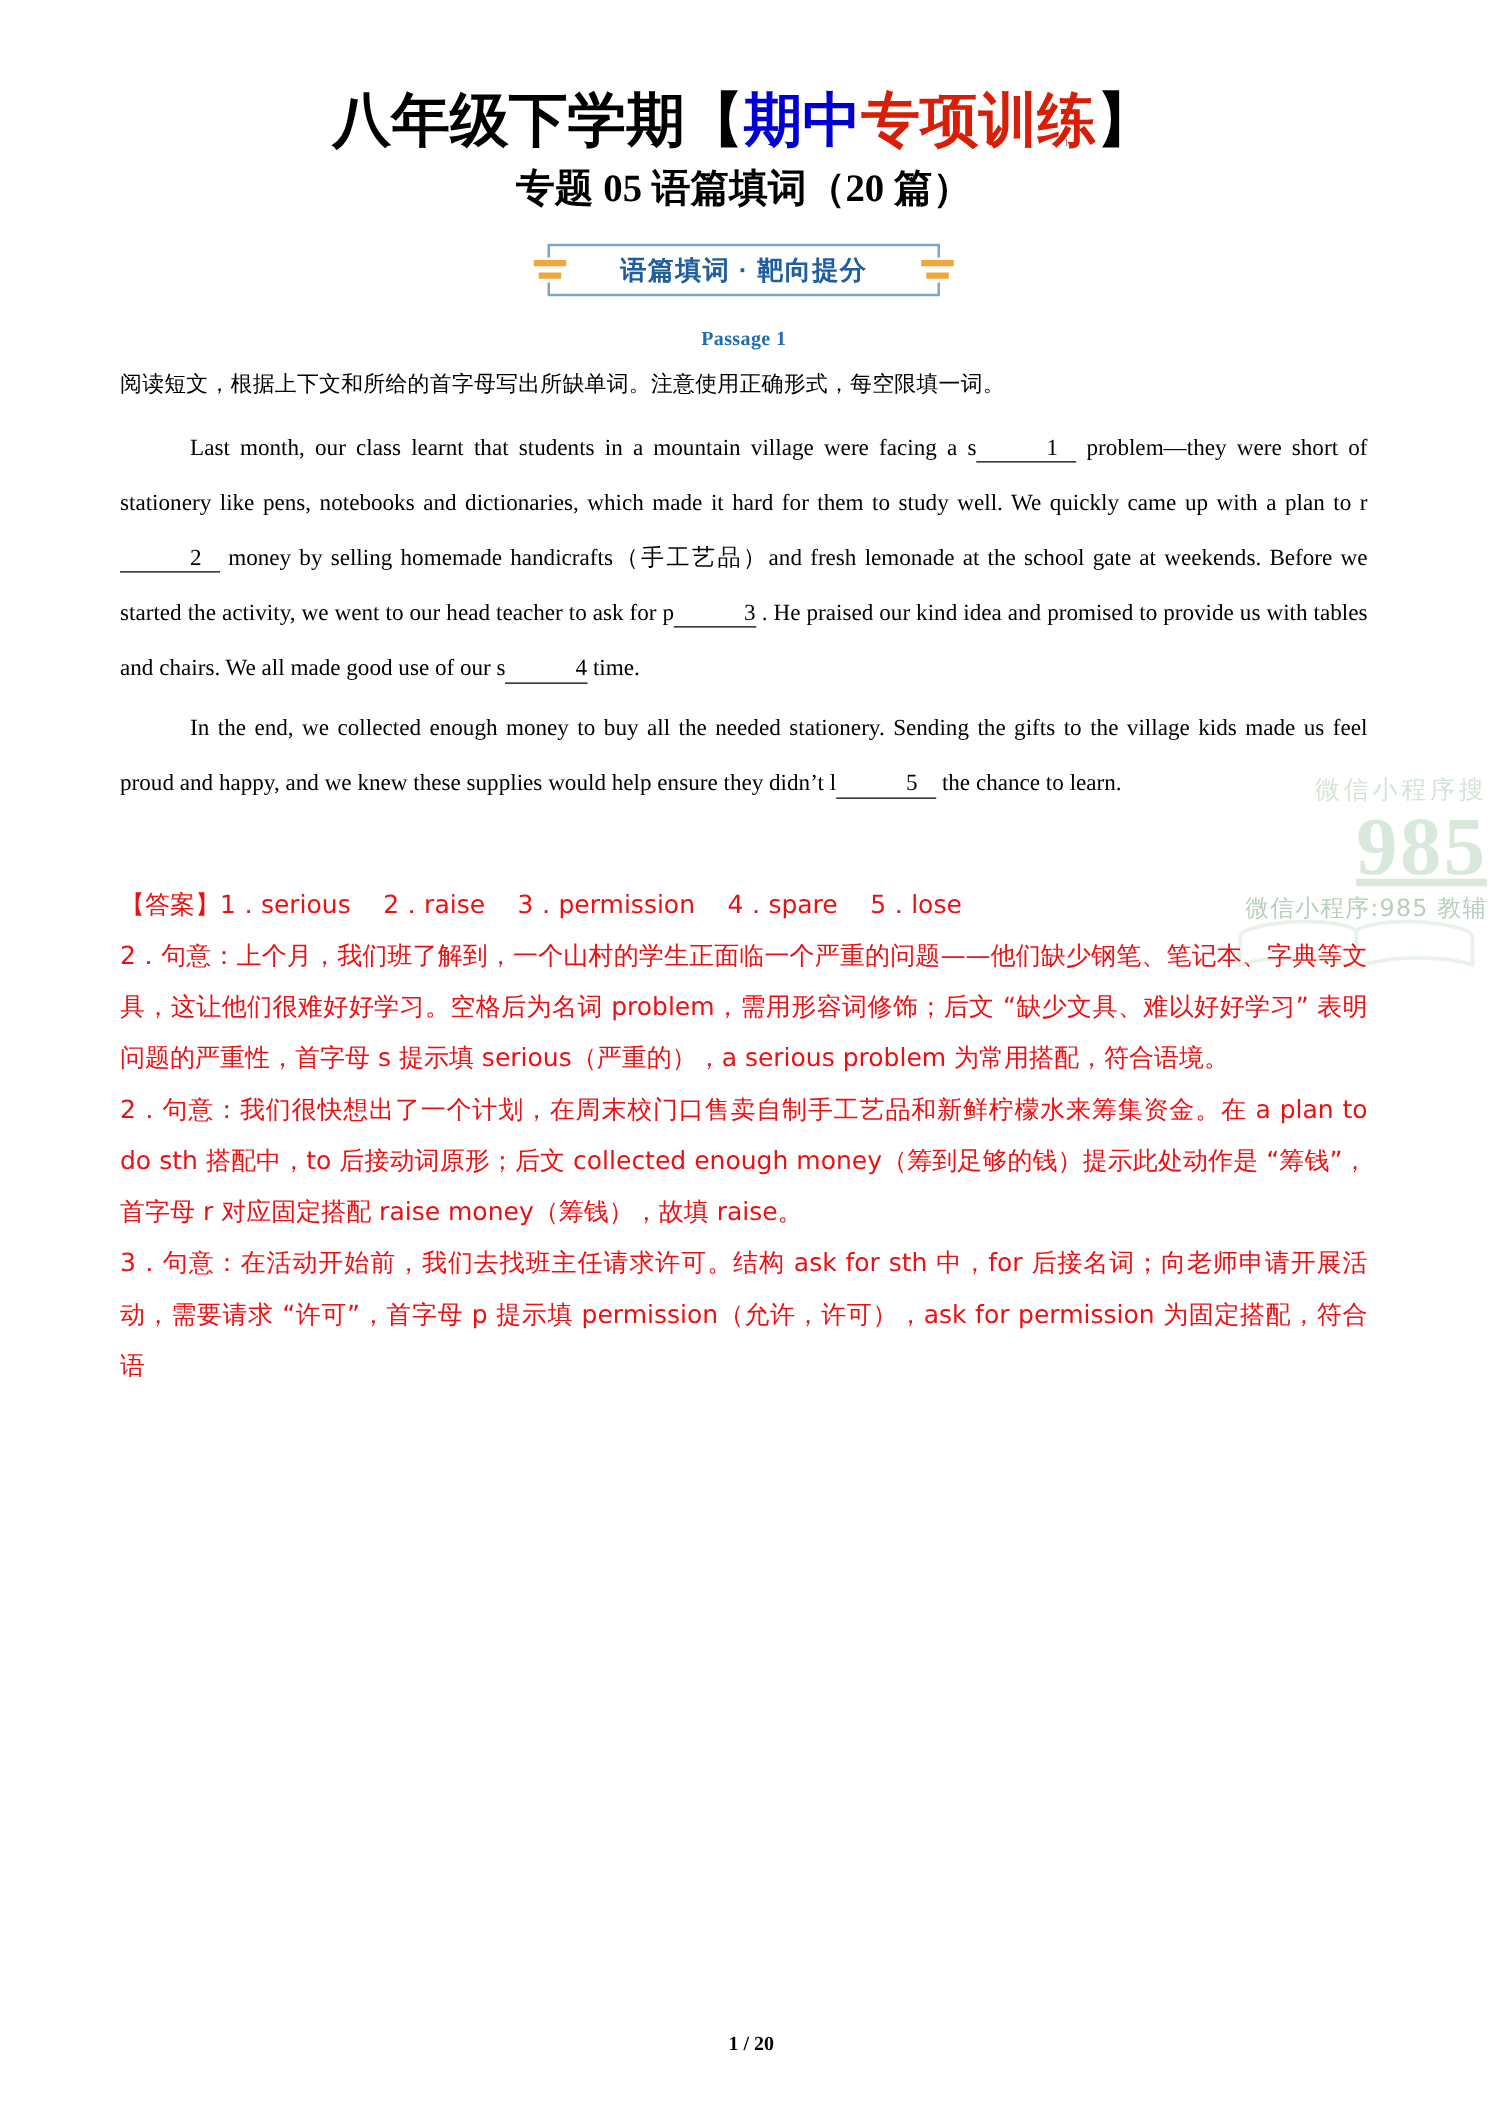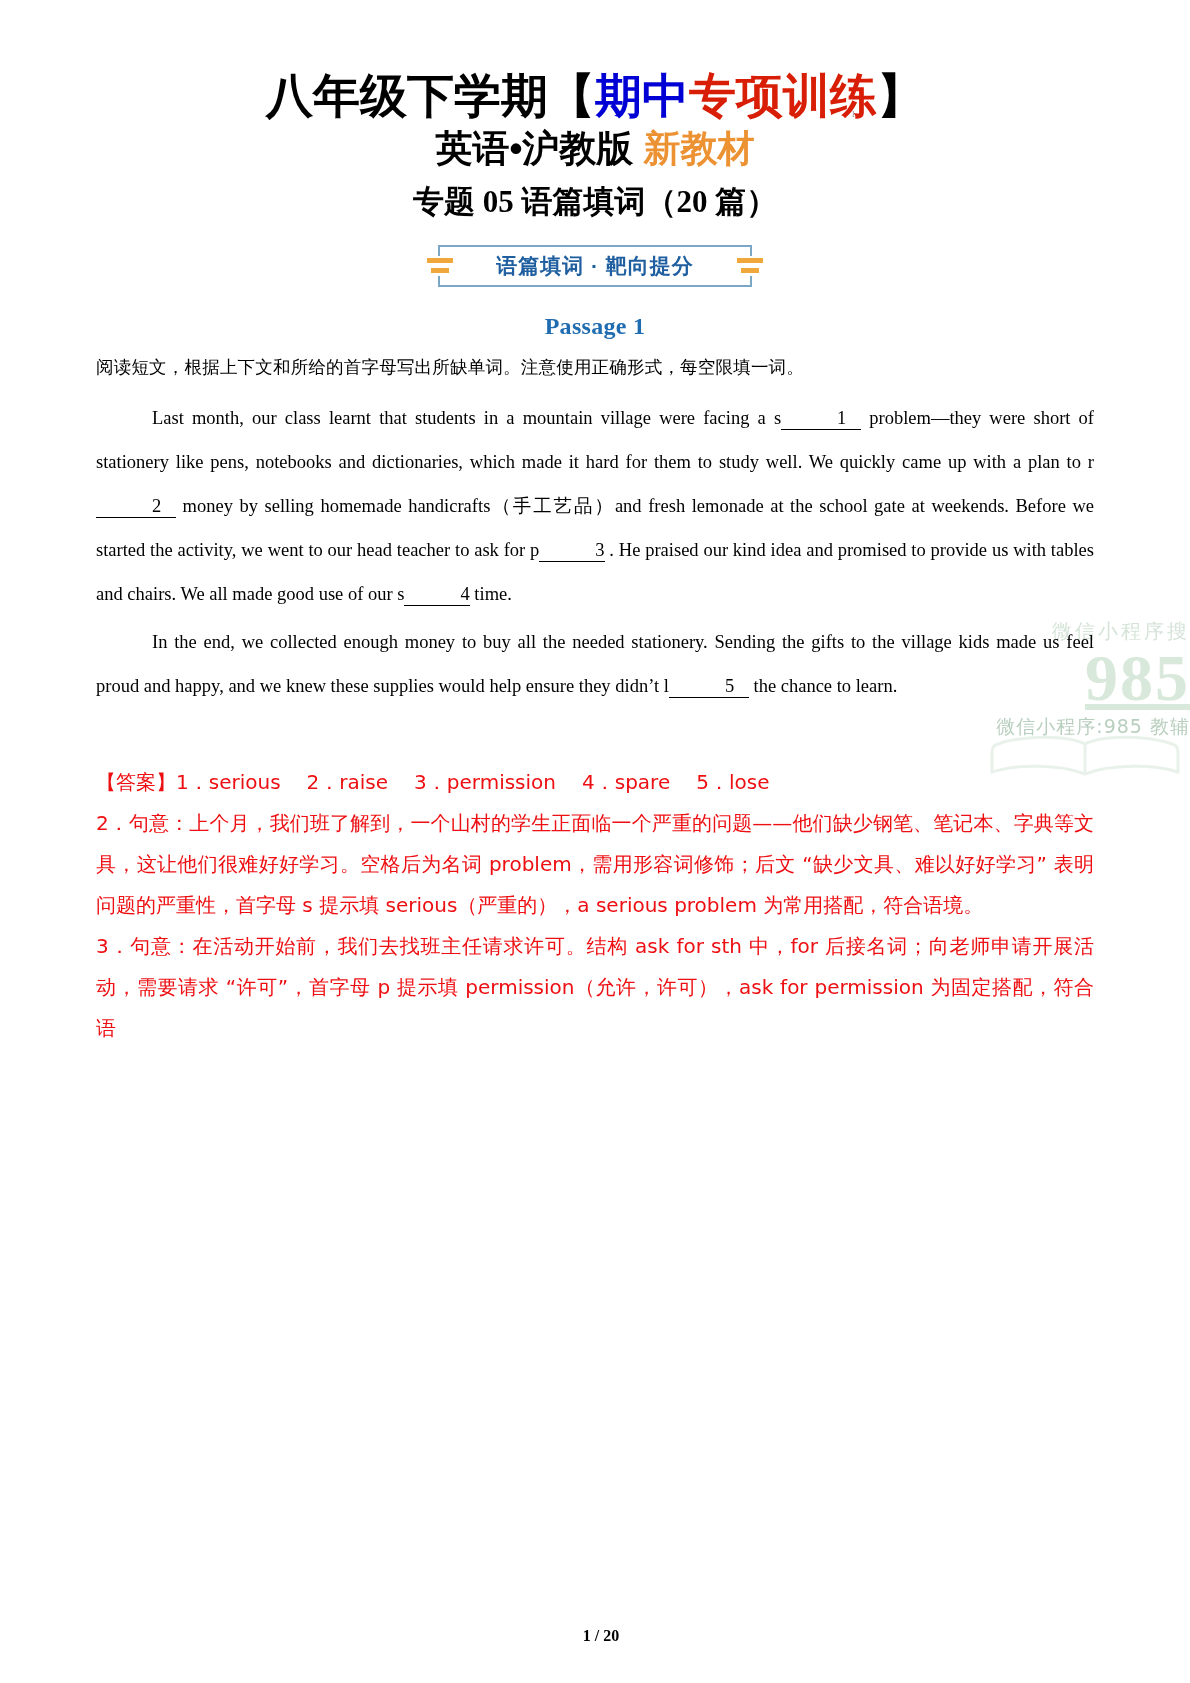--- a/index.html
+++ b/index.html
@@ -109,21 +109,21 @@
   }
   .eq-icon span.short { width: 70%; margin-left: 15%; }
   .eq-left  { left: -13px; }
   .eq-right { right: -13px; }
 
   
   .passage-heading {
     text-align: center;
     font-family: "Liberation Serif", "DejaVu Serif", serif;
     font-weight: 700;
-    font-size: 24px;
+    font-size: 16px;
     color: #1f6cb0;
     margin-top: 26px;
     letter-spacing: .3px;
   }
 
   
   .cn-instruction {
     font-family: "DejaVu Sans", "Liberation Sans", sans-serif;
     font-size: 17.5px;
     color: #000;
@@ -241,23 +241,20 @@
     </svg>
   </div>
 
   <div class="page-body">
 
     <div class="tiny-mark">l</div>
 
     <div class="title-block">
       <div class="title-line1">
         <span class="seg-black">八年级下学期【</span><span class="seg-blue">期中</span><span class="seg-red">专项训练</span><span class="seg-black">】</span>
-      </div>
-      <div class="title-line2">
-        <span class="seg-black">英语•沪教版 </span><span class="seg-orange">新教材</span>
       </div>
       <div class="title-line3">专题 05  语篇填词（20 篇）</div>
     </div>
 
     <div class="banner-wrap">
       <div class="banner">
         <span class="eq-icon eq-left">
             <span></span>
             <span class="short"></span>
           </span>
@@ -276,20 +273,21 @@
     <p class="eng-para"><span>Last month, our class learnt that students in a mountain village were facing a s</span><span class="blank">1</span><span> problem—they were short of stationery like pens, notebooks and dictionaries, which made it hard for them to study well. We quickly came up with a plan to r</span><span class="blank">2</span><span> money by selling homemade handicrafts（手工艺品）and fresh lemonade at the school gate at weekends. Before we started the activity, we went to our head teacher to ask for p</span><span class="blank narrow">3</span><span> . He praised our kind idea and promised to provide us with tables and chairs. We all made good use of our s</span><span class="blank narrow">4</span><span> time.</span></p>
 
     <p class="eng-para"><span>In the end, we collected enough money to buy all the needed stationery. Sending the gifts to the village kids made us feel proud and happy, and we knew these supplies would help ensure they didn’t l</span><span class="blank">5</span><span> the chance to learn.</span></p>
 
     <div class="red-block">
 
       <div class="red-line ans-row"><span class="tag">【答案】</span><span class="ans-item">1．serious</span><span class="ans-item">2．raise</span><span class="ans-item">3．permission</span><span class="ans-item">4．spare</span><span class="ans-item">5．lose</span></div>
 
 
       <div class="red-line">2．句意：上个月，我们班了解到，一个山村的学生正面临一个严重的问题——他们缺少钢笔、笔记本、字典等文具，这让他们很难好好学习。空格后为名词 problem，需用形容词修饰；后文 “缺少文具、难以好好学习” 表明问题的严重性，首字母 s 提示填 serious（严重的），a serious problem 为常用搭配，符合语境。</div>
+      <div class="red-line">2．句意：我们很快想出了一个计划，在周末校门口售卖自制手工艺品和新鲜柠檬水来筹集资金。在 a plan to do sth 搭配中，to 后接动词原形；后文 collected enough money（筹到足够的钱）提示此处动作是 “筹钱”，首字母 r 对应固定搭配 raise money（筹钱），故填 raise。</div>
       <div class="red-line">3．句意：在活动开始前，我们去找班主任请求许可。结构 ask for sth 中，for 后接名词；向老师申请开展活动，需要请求 “许可”，首字母 p 提示填 permission（允许，许可），ask for permission 为固定搭配，符合语</div>
 
     </div>
 
   </div>
 
   <div class="footer">1 / 20</div>
 
 </div>
 

